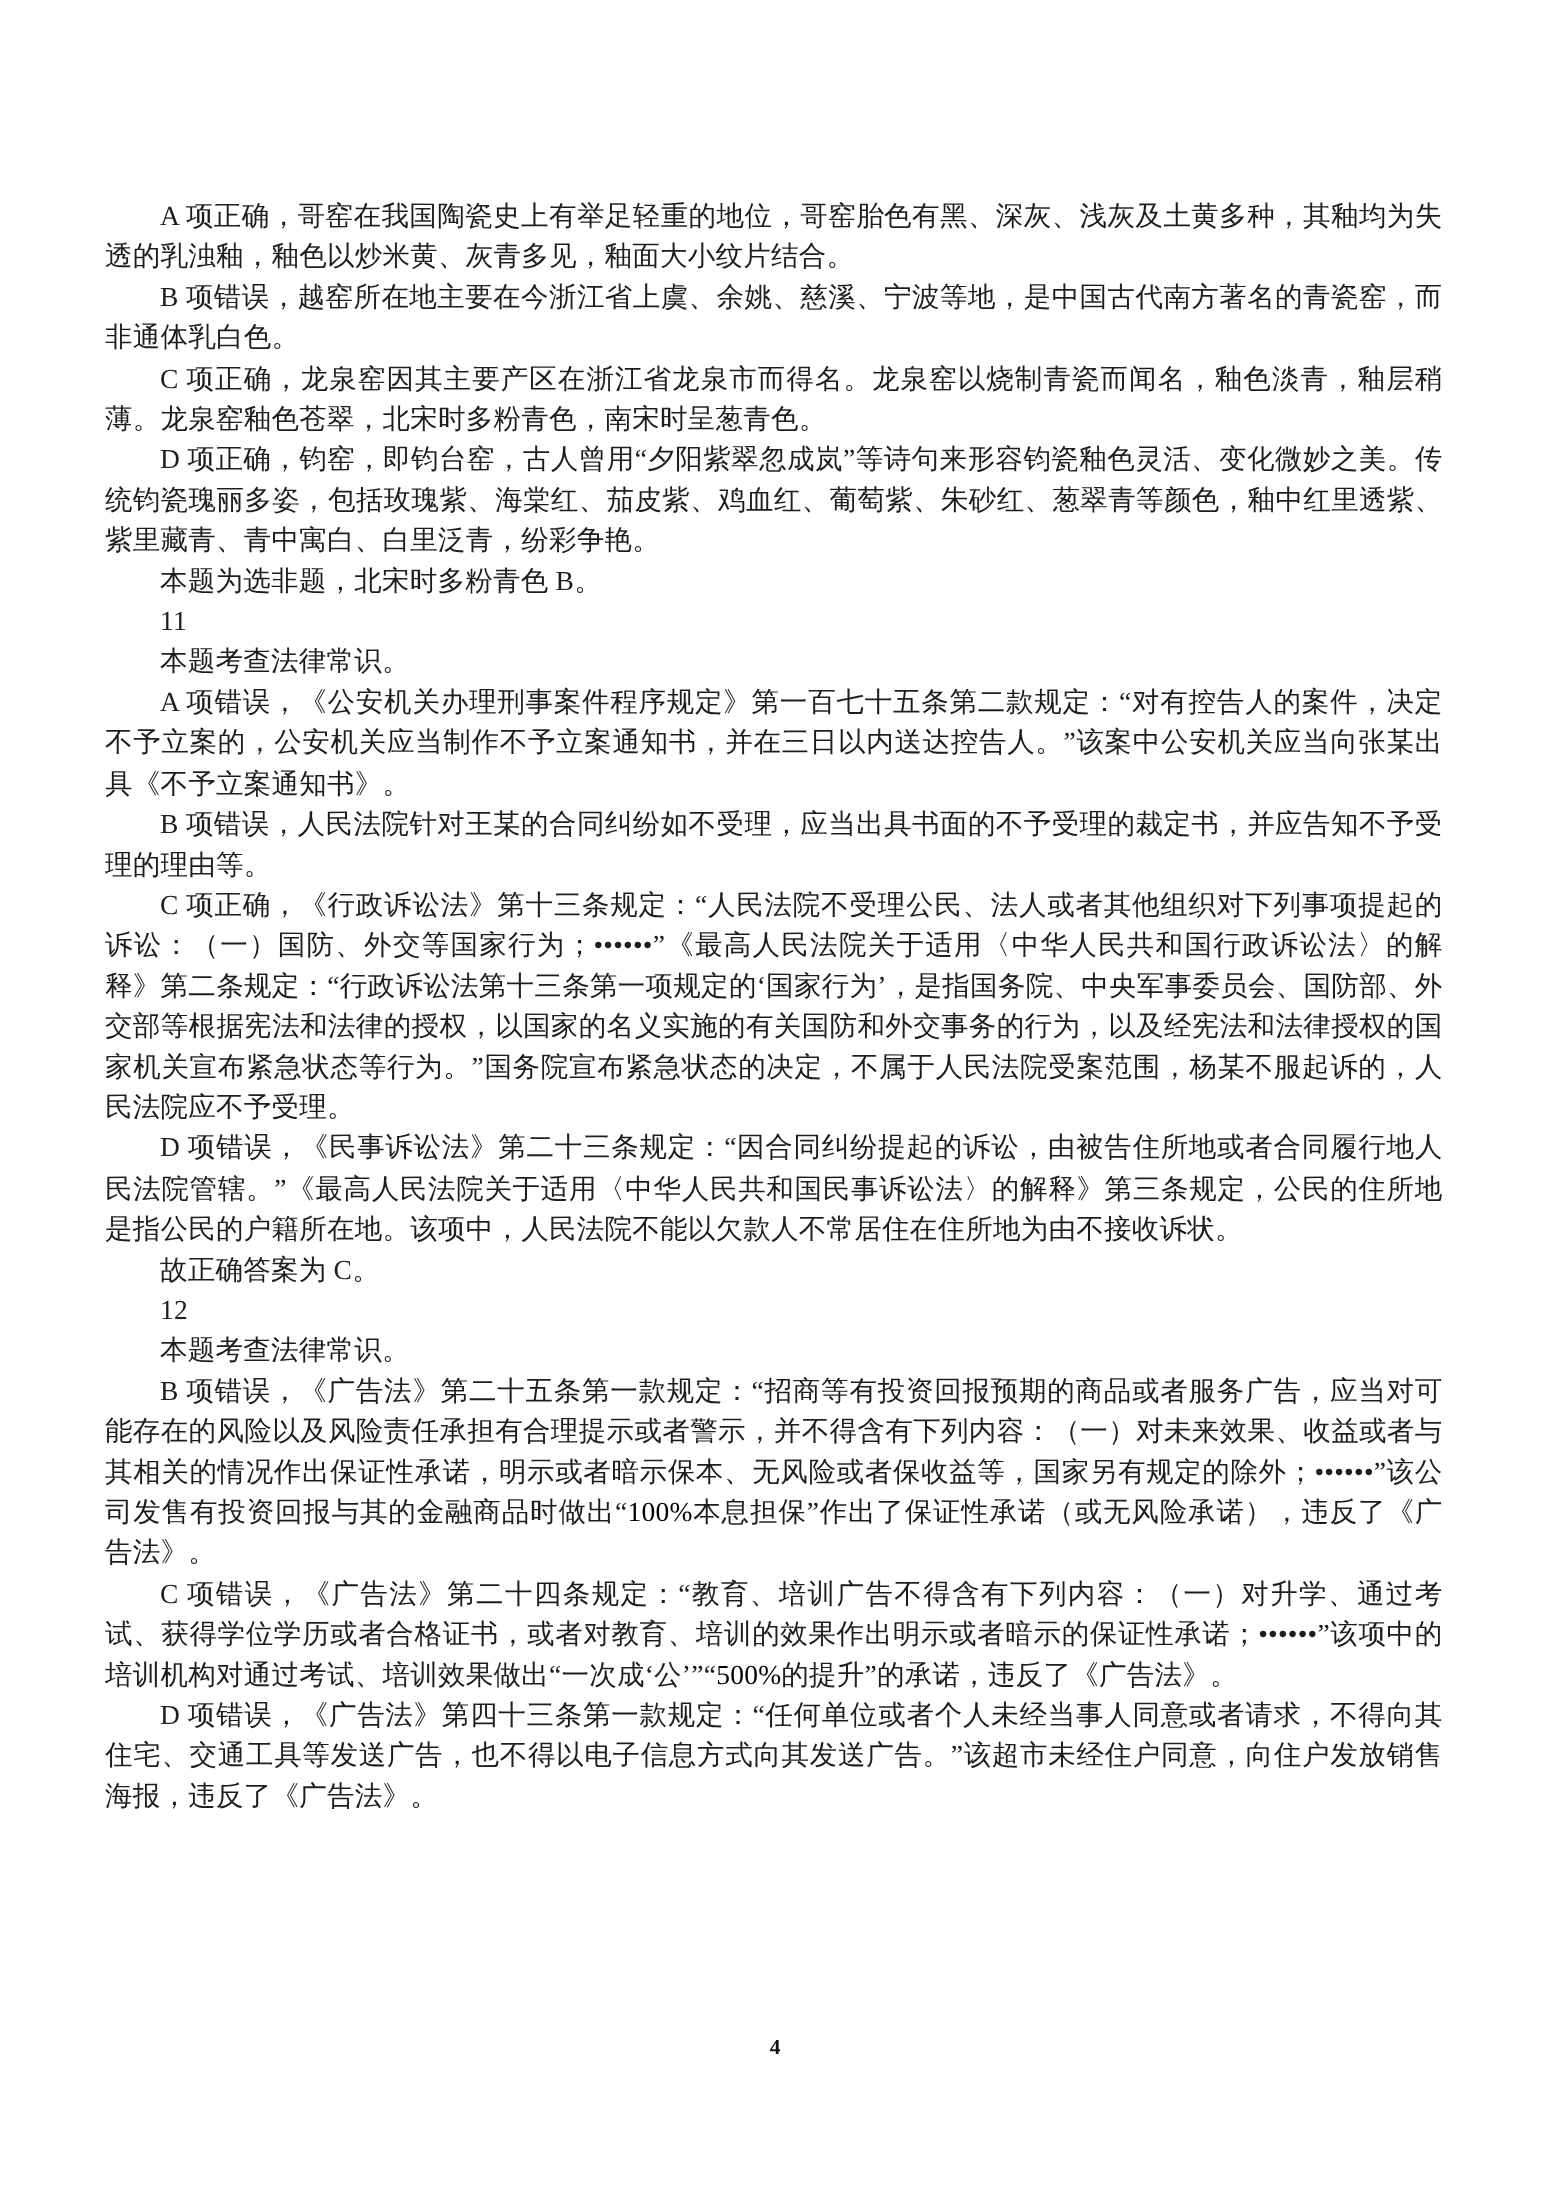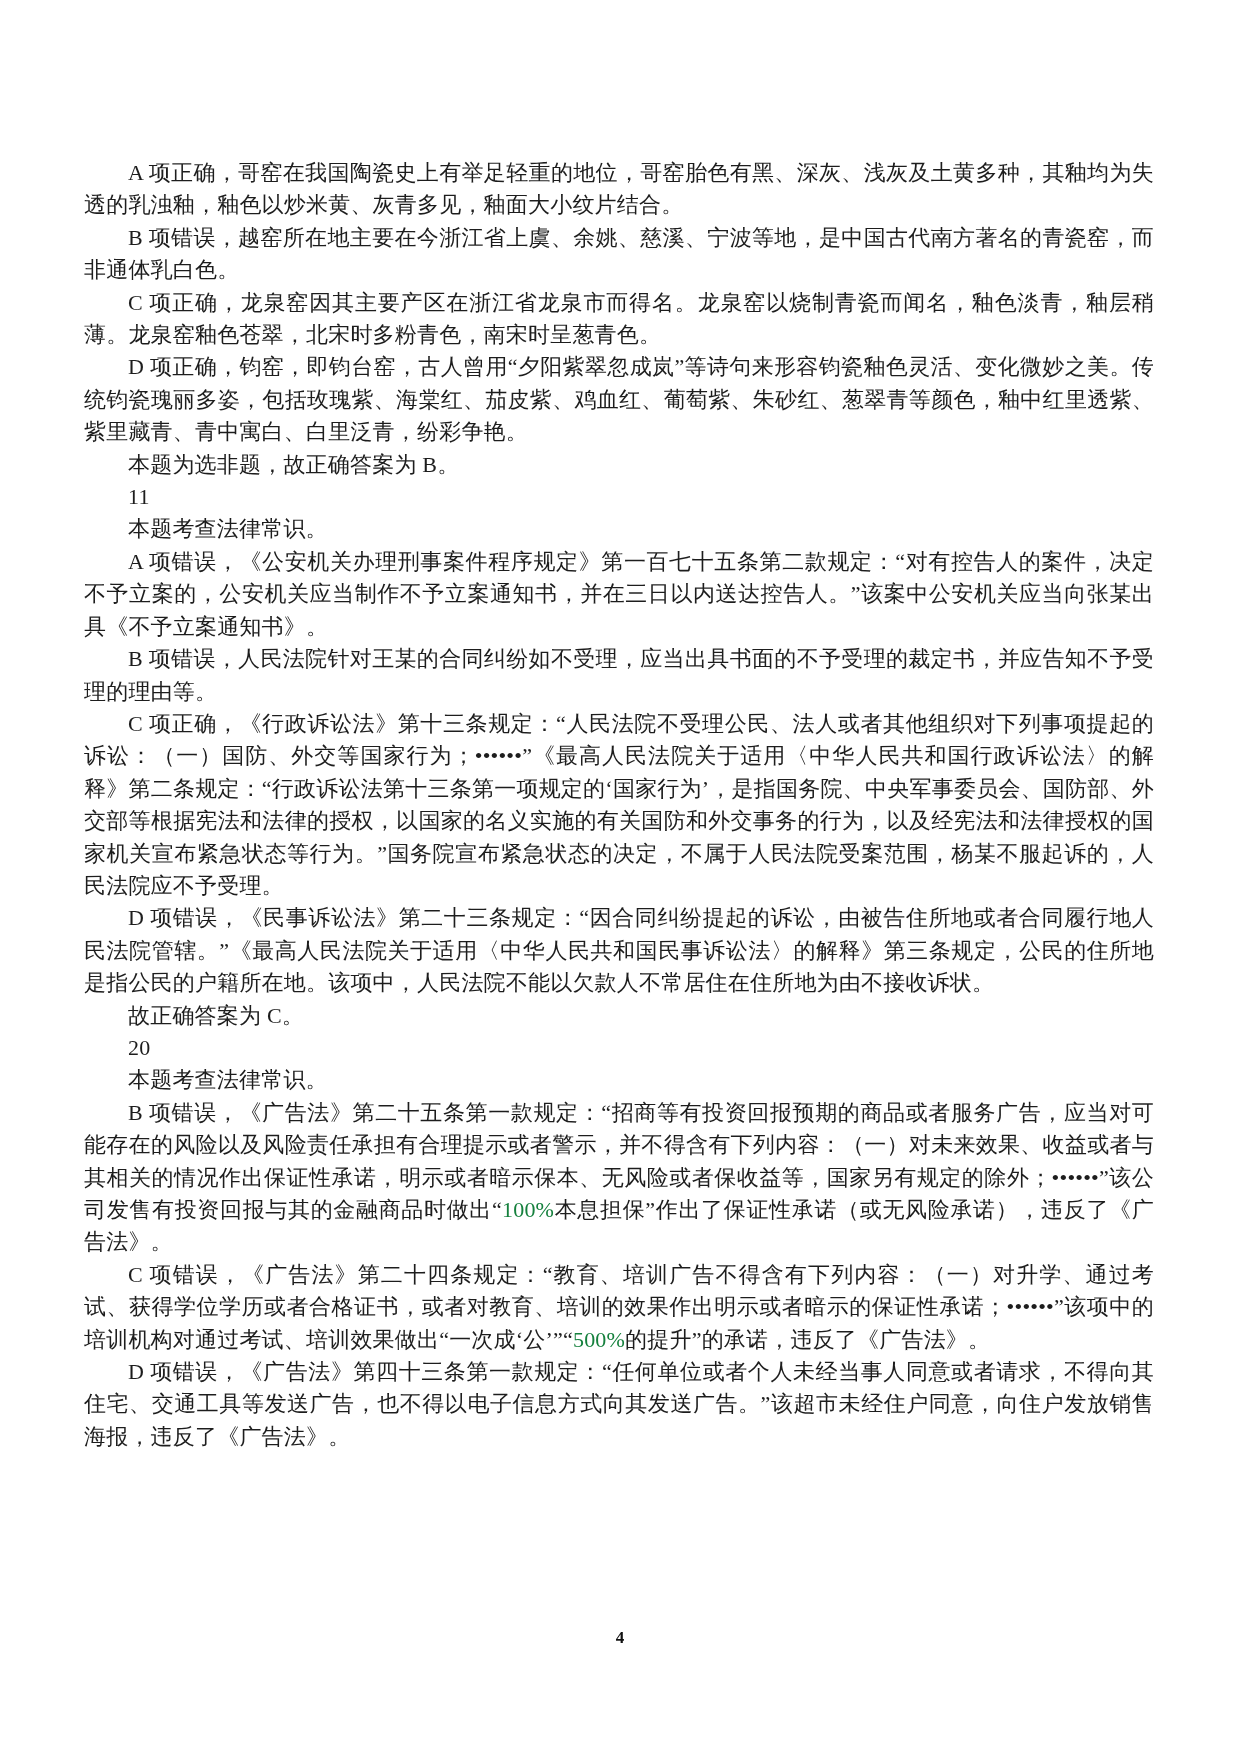--- a/index.html
+++ b/index.html
@@ -25,49 +25,49 @@
     color: #1d1d1d;
     text-align: justify;
     letter-spacing: 0.2px;
   }
   .para {
     margin: 0;
     padding: 0;
     text-indent: 2em;
   }
   .run { color: inherit; }
-  .run.faded { color: #15803d; }
+  .run.faded { color: #000000; }
   .page-number {
     position: absolute;
     top: 1628px;
     left: 0;
     width: 100%;
     text-align: center;
     font-size: 17px;
     font-weight: 700;
     color: #111111;
   }
 </style>
 </head>
 <body>
 
 <div class="page">
   <div class="content">
       <p class="para"><span class="run">A 项正确，哥窑在我国陶瓷史上有举足轻重的地位，哥窑胎色有黑、深灰、浅灰及土黄多种，其釉均为失透的乳浊釉，釉色以炒米黄、灰青多见，釉面大小纹片结合。</span></p>
       <p class="para"><span class="run">B 项错误，越窑所在地主要在今浙江省上虞、余姚、慈溪、宁波等地，是中国古代南方著名的青瓷窑，而非通体乳白色。</span></p>
       <p class="para"><span class="run">C 项正确，龙泉窑因其主要产区在浙江省龙泉市而得名。龙泉窑以烧制青瓷而闻名，釉色淡青，釉层稍薄。龙泉窑釉色苍翠，北宋时多粉青色，南宋时呈葱青色。</span></p>
       <p class="para"><span class="run">D 项正确，钧窑，即钧台窑，古人曾用“夕阳紫翠忽成岚”等诗句来形容钧瓷釉色灵活、变化微妙之美。传统钧瓷瑰丽多姿，包括玫瑰紫、海棠红、茄皮紫、鸡血红、葡萄紫、朱砂红、葱翠青等颜色，釉中红里透紫、紫里藏青、青中寓白、白里泛青，纷彩争艳。</span></p>
-      <p class="para"><span class="run">本题为选非题，故正确答案为 B。</span></p>
+      <p class="para"><span class="run">本题为选非题，北宋时多粉青色 B。</span></p>
       <p class="para"><span class="run">11</span></p>
       <p class="para"><span class="run">本题考查法律常识。</span></p>
       <p class="para"><span class="run">A 项错误，《公安机关办理刑事案件程序规定》第一百七十五条第二款规定：“对有控告人的案件，决定不予立案的，公安机关应当制作不予立案通知书，并在三日以内送达控告人。”该案中公安机关应当向张某出具《不予立案通知书》。</span></p>
       <p class="para"><span class="run">B 项错误，人民法院针对王某的合同纠纷如不受理，应当出具书面的不予受理的裁定书，并应告知不予受理的理由等。</span></p>
       <p class="para"><span class="run">C 项正确，《行政诉讼法》第十三条规定：“人民法院不受理公民、法人或者其他组织对下列事项提起的诉讼：（一）国防、外交等国家行为；••••••”《最高人民法院关于适用〈中华人民共和国行政诉讼法〉的解释》第二条规定：“行政诉讼法第十三条第一项规定的‘国家行为’，是指国务院、中央军事委员会、国防部、外交部等根据宪法和法律的授权，以国家的名义实施的有关国防和外交事务的行为，以及经宪法和法律授权的国家机关宣布紧急状态等行为。”国务院宣布紧急状态的决定，不属于人民法院受案范围，杨某不服起诉的，人民法院应不予受理。</span></p>
       <p class="para"><span class="run">D 项错误，《民事诉讼法》第二十三条规定：“因合同纠纷提起的诉讼，由被告住所地或者合同履行地人民法院管辖。”《最高人民法院关于适用〈中华人民共和国民事诉讼法〉的解释》第三条规定，公民的住所地是指公民的户籍所在地。该项中，人民法院不能以欠款人不常居住在住所地为由不接收诉状。</span></p>
       <p class="para"><span class="run">故正确答案为 C。</span></p>
-      <p class="para"><span class="run">20</span></p>
+      <p class="para"><span class="run">12</span></p>
       <p class="para"><span class="run">本题考查法律常识。</span></p>
       <p class="para"><span class="run">B 项错误，《广告法》第二十五条第一款规定：“招商等有投资回报预期的商品或者服务广告，应当对可能存在的风险以及风险责任承担有合理提示或者警示，并不得含有下列内容：（一）对未来效果、收益或者与其相关的情况作出保证性承诺，明示或者暗示保本、无风险或者保收益等，国家另有规定的除外；••••••”该公司发售有投资回报与其的金融商品时做出“</span><span class="run faded">100%</span><span class="run">本息担保”作出了保证性承诺（或无风险承诺），违反了《广告法》。</span></p>
       <p class="para"><span class="run">C 项错误，《广告法》第二十四条规定：“教育、培训广告不得含有下列内容：（一）对升学、通过考试、获得学位学历或者合格证书，或者对教育、培训的效果作出明示或者暗示的保证性承诺；••••••”该项中的培训机构对通过考试、培训效果做出“一次成‘公’”“</span><span class="run faded">500%</span><span class="run">的提升”的承诺，违反了《广告法》。</span></p>
       <p class="para"><span class="run">D 项错误，《广告法》第四十三条第一款规定：“任何单位或者个人未经当事人同意或者请求，不得向其住宅、交通工具等发送广告，也不得以电子信息方式向其发送广告。”该超市未经住户同意，向住户发放销售海报，违反了《广告法》。</span></p>
     </div>
   <div class="page-number">4</div>
 </div>
 
 </body></html>

